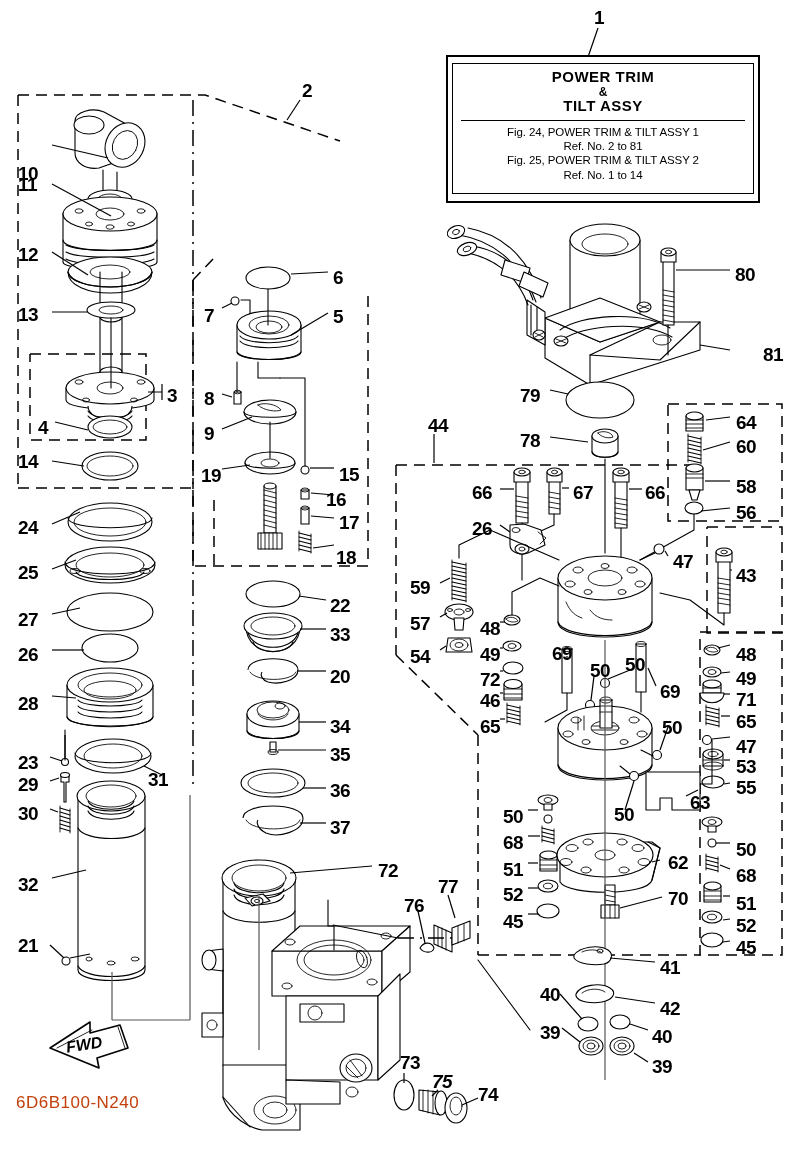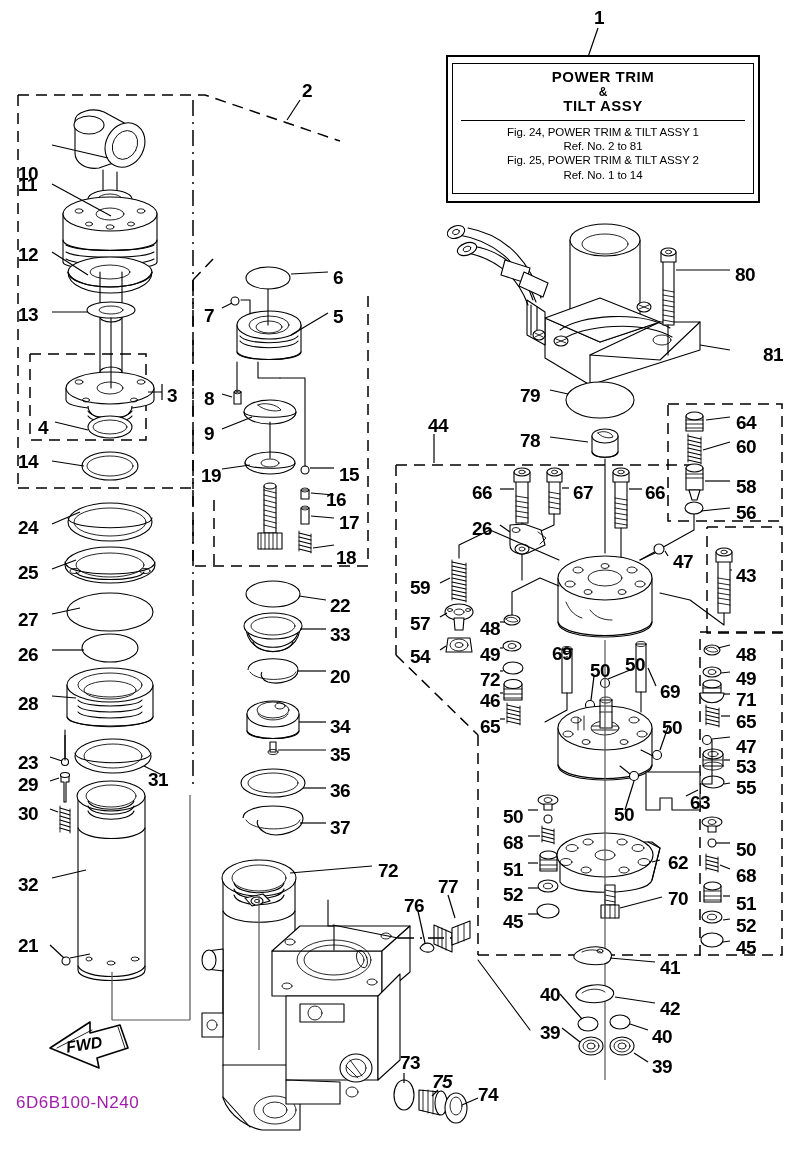--- a/index.html
+++ b/index.html
@@ -37,21 +37,21 @@
     box-sizing:border-box;
   }
   .t-main{font-size:15px;font-weight:bold;letter-spacing:0.5px;line-height:1.12;}
   .t-amp{font-size:12px;font-weight:bold;line-height:1.0;}
   .t-rule{border-top:1px solid #000;margin:5px 6px 4px 6px;}
   .t-sub{font-size:11.5px;font-weight:normal;line-height:1.25;letter-spacing:-0.1px;}
   .drawno{
     position:absolute;
     font-size:17px;
     font-family:"Liberation Sans", sans-serif;
-    color:#a21caf;
+    color:#c2410c;
     letter-spacing:0.5px;
   }
   .fwdtext{
     position:absolute;
     font-size:16px;
     font-weight:bold;
     font-style:italic;
     color:#000;
   }
 </style>

